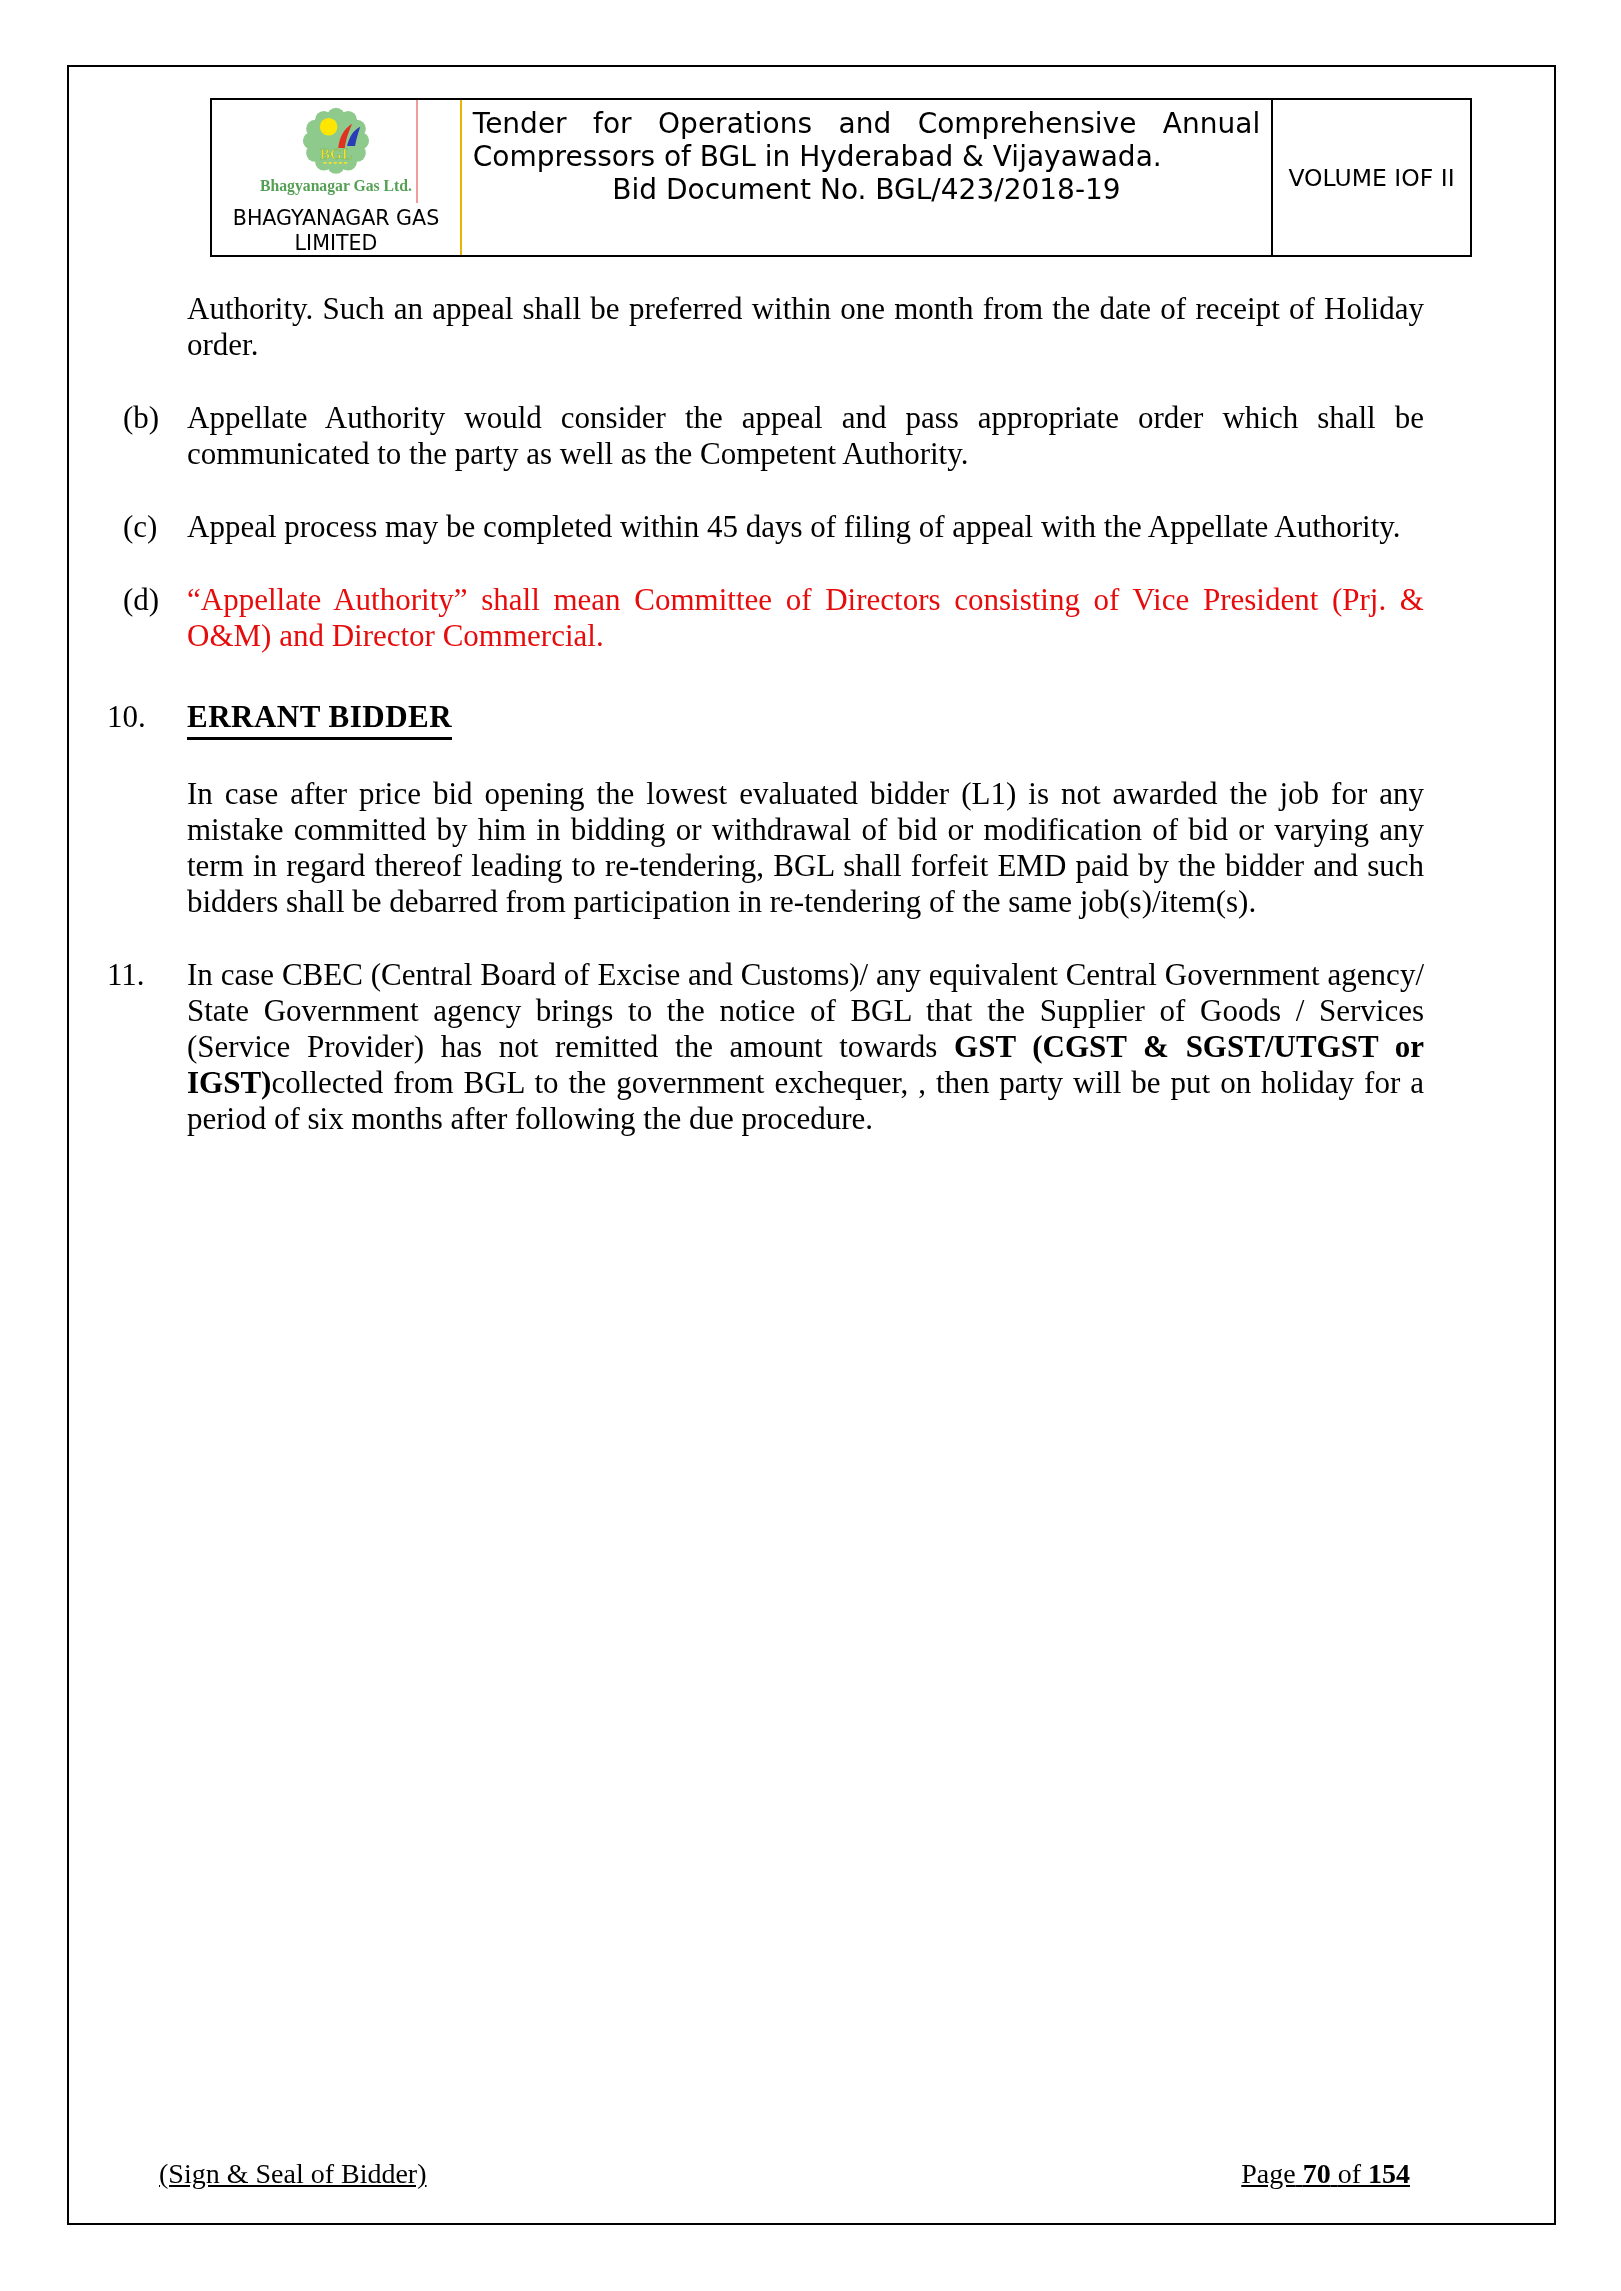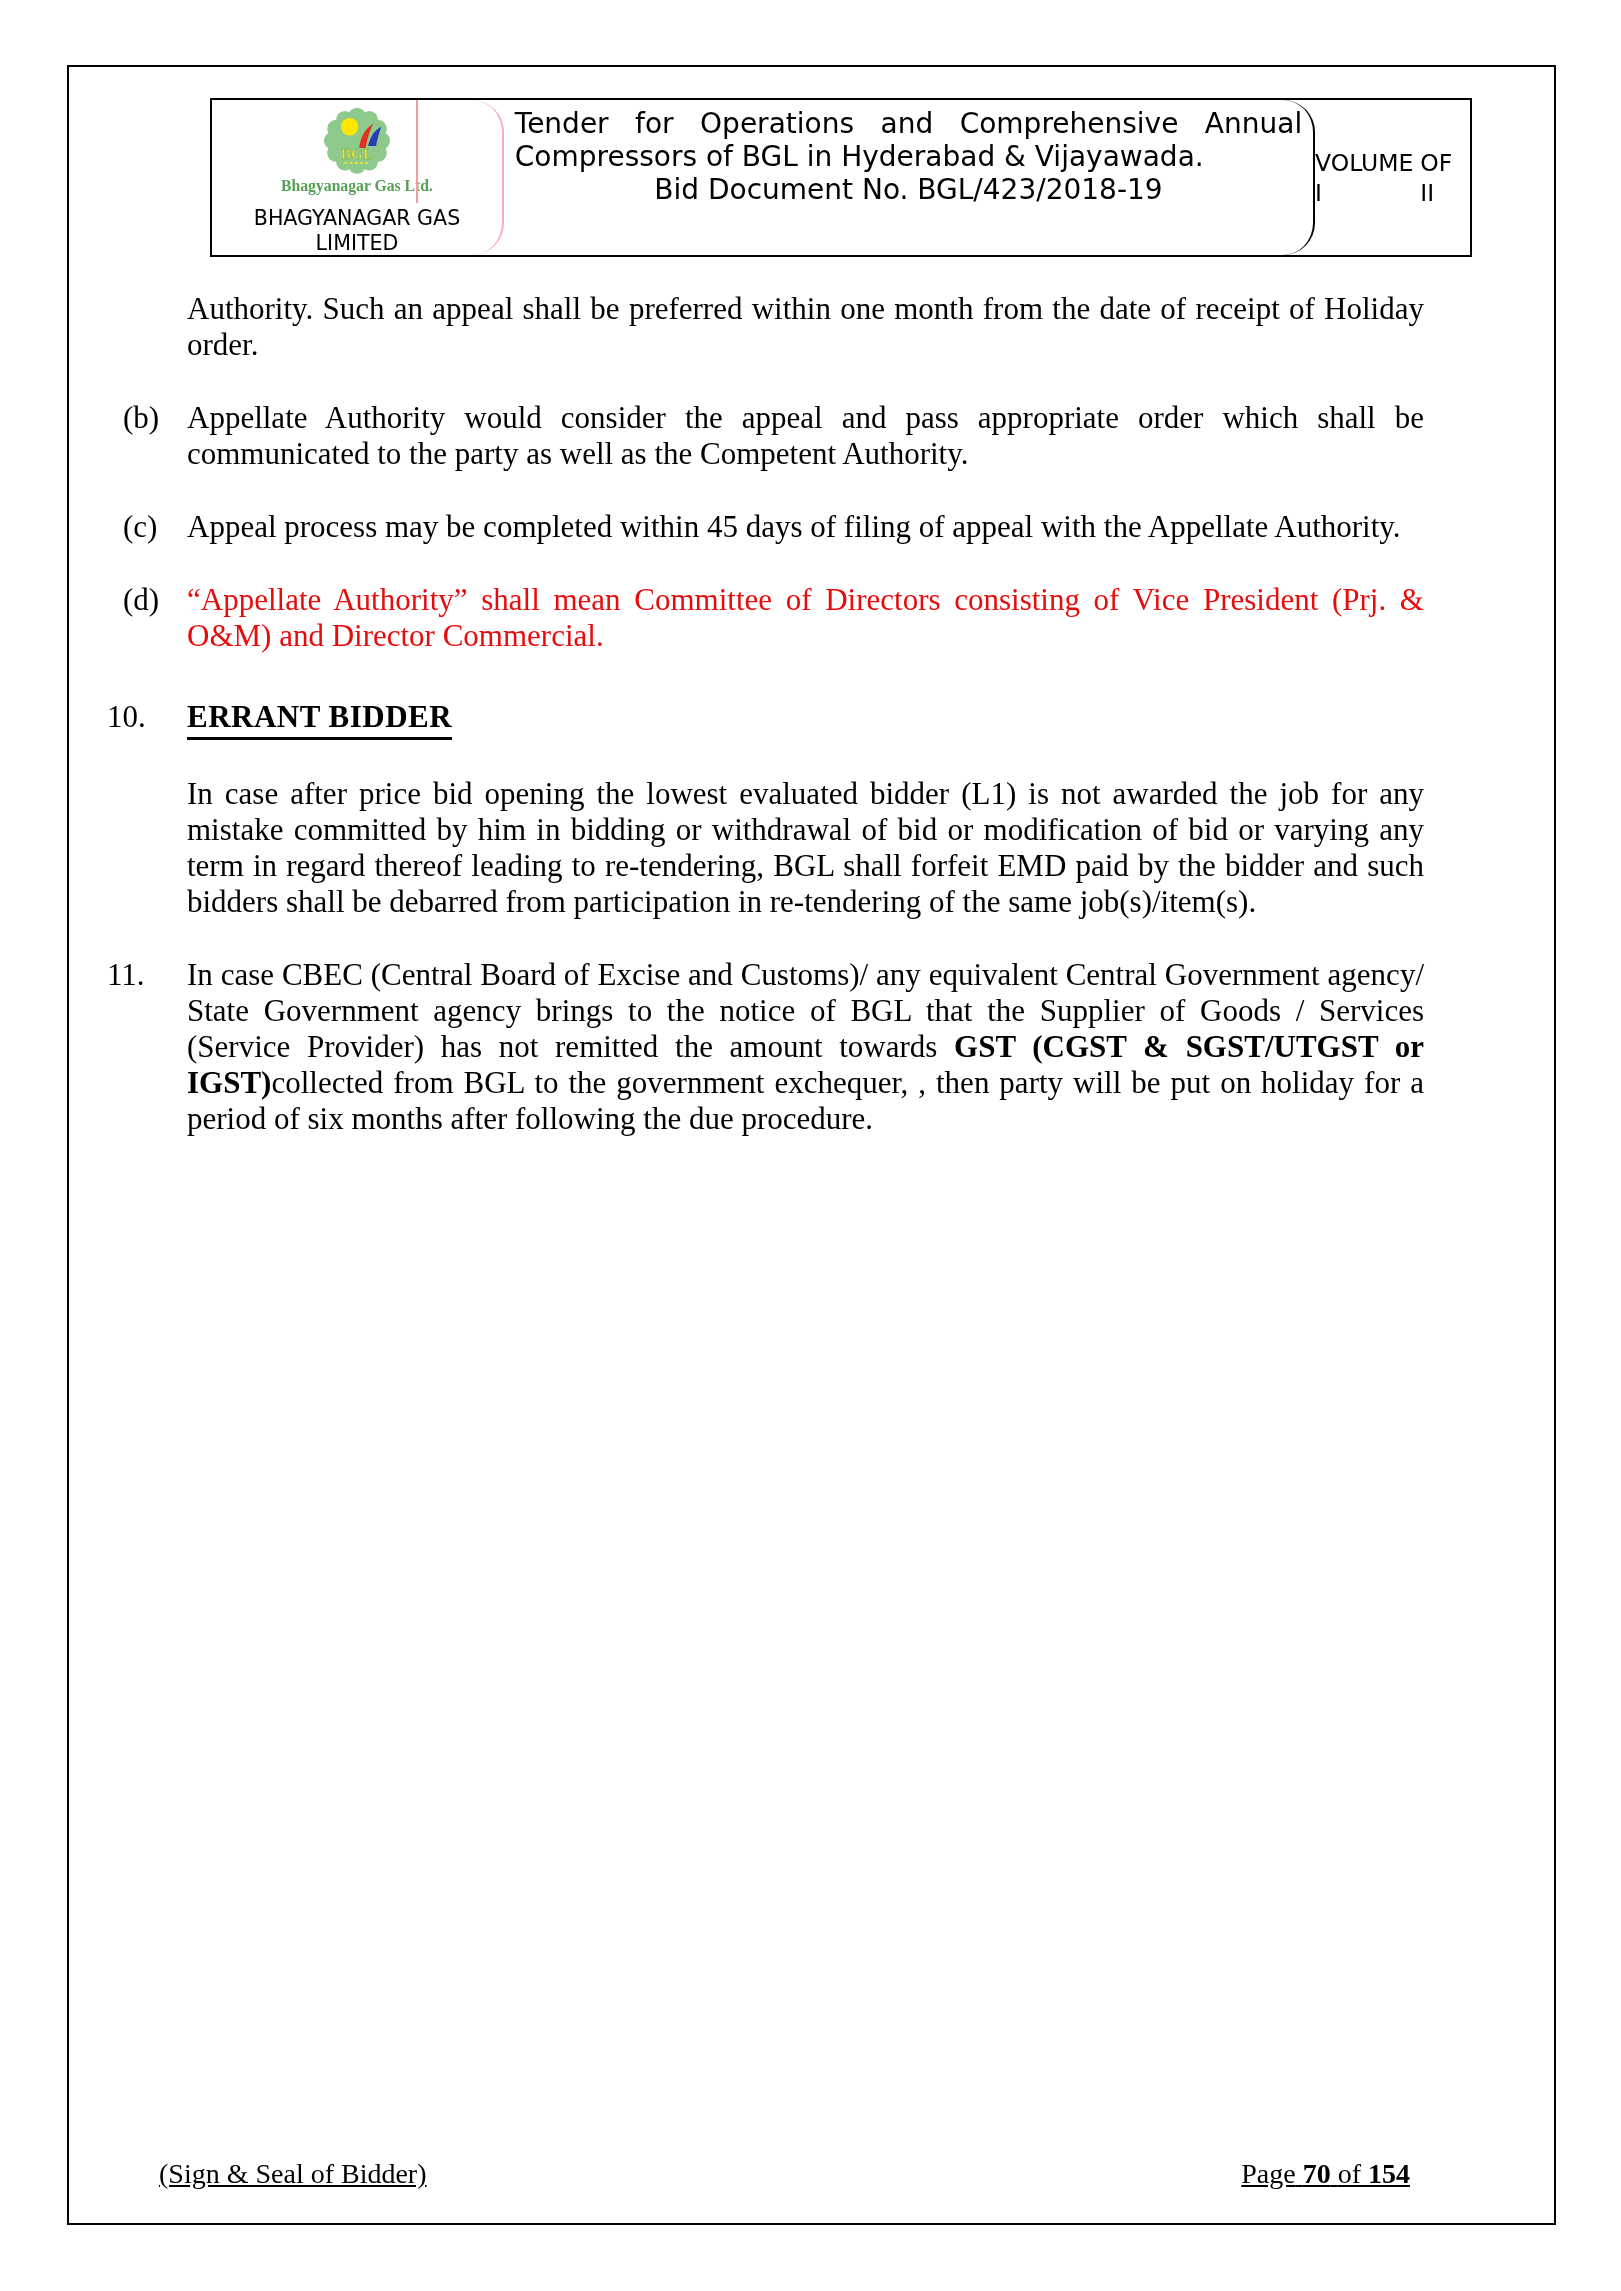--- a/index.html
+++ b/index.html
@@ -1,22 +1,22 @@
 <!DOCTYPE html>
 <html style="--text-red: #e60c0c; --rule-pink: #f19b9b; --caption-green: #55a055; --badge-green: #8fca8d; --badge-edge-green: #6db36b; --sun-yellow: #ffe600; --flame-red: #df3222; --flame-blue: #2a3cb8; --bgl-letters-yellow: #f5e12c;"><head>
 <meta charset="utf-8">
 <style>
   html,body{margin:0;padding:0;background:#ffffff;}
   body{width:1621px;height:2292px;position:relative;font-family:"Liberation Serif",serif;color:#000;}
   .border-box{position:absolute;left:67px;top:65px;width:1489px;height:2160px;border:2px solid #000;box-sizing:border-box;}
 
   
   .header{position:absolute;left:141px;top:31px;width:1262px;height:159px;display:flex;border:2px solid #000;box-sizing:border-box;background:#fff;}
-  .cell{box-sizing:border-box;height:100%;border-radius:32px;}
-  .logo-cell{width:292px;border-right:2px solid #f9a8d4;position:relative;display:flex;flex-direction:column;align-items:center;padding-top:3.9px;overflow:hidden;}
+  .cell{box-sizing:border-box;height:100%;}
+  .logo-cell{width:250px;border-right:2px solid #eab308;position:relative;display:flex;flex-direction:column;align-items:center;padding-top:3.9px;overflow:hidden;}
   .title-cell{width:811px;border-right:2px solid #000;padding:6.9px 10.8px 0 10.8px;}
   .volume-cell{flex:1;display:flex;flex-direction:row;align-items:center;justify-content:center;font-family:"DejaVu Sans",sans-serif;font-size:23.5px;line-height:30px;}
 
   .red-rule{position:absolute;left:204px;top:0;width:2px;height:103px;background:var(--rule-pink,#f19b9b);}
   .logo-caption{font-family:"Liberation Serif",serif;font-weight:bold;font-size:15.7px;line-height:17.6px;color:var(--caption-green,#55a055);}
   .company-name{font-family:"DejaVu Sans",sans-serif;font-size:20.6px;line-height:24.5px;text-align:center;margin-top:11px;width:235px;}
 
   .title-line{font-family:"DejaVu Sans",sans-serif;font-size:28px;line-height:33px;}
   .jline{text-align:justify;text-align-last:justify;}
   .cline{text-align:center;}

